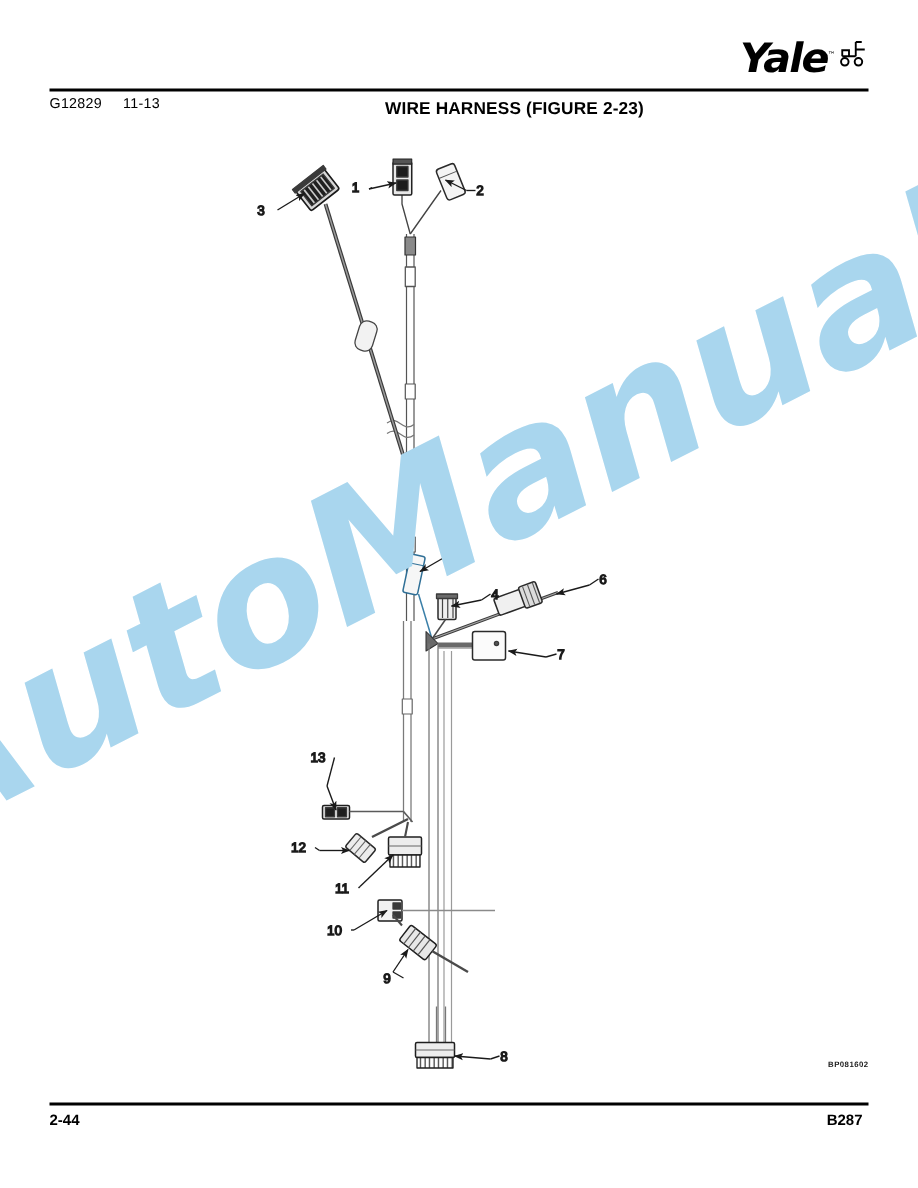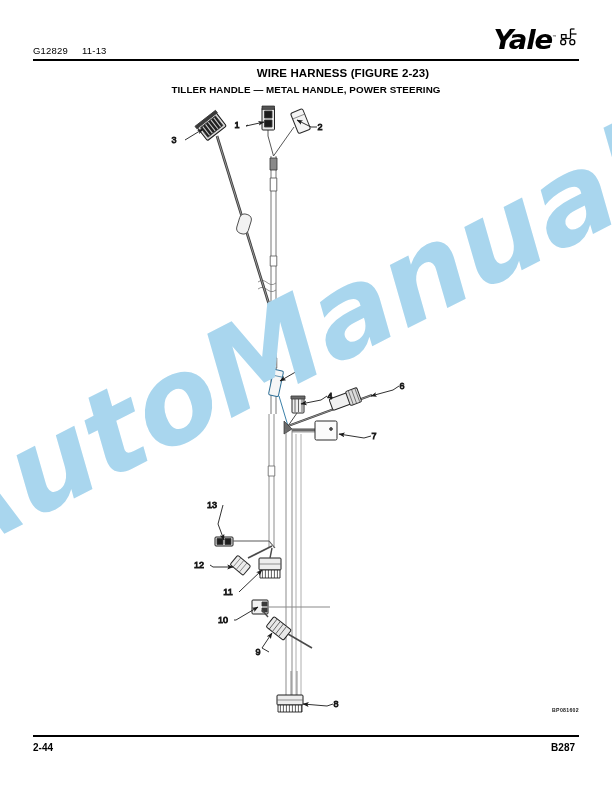--- a/index.html
+++ b/index.html
@@ -30,20 +30,21 @@
     position: absolute;
     left: 33px;
     top: 45px;
     font-size: 9.5px;
     letter-spacing: 0.2px;
     white-space: nowrap;
   }
   .hdr-doc .rev {
     display: inline-block;
     margin-left: 14px;
+    margin-top: 19px;
   }
   .yale-logo {
     position: absolute;
     right: 33px;
     top: 26px;
     display: flex;
     align-items: flex-end;
     gap: 2px;
   }
   .yale-word {
@@ -190,21 +191,20 @@
           <circle cx="6.2" cy="15.2" r="2.5" fill="none" stroke="#000" stroke-width="1.3"></circle>
           <circle cx="15.3" cy="15.2" r="2.5" fill="none" stroke="#000" stroke-width="1.3"></circle>
         </svg>
       </span>
     </div>
 
     <div class="rule rule-head"></div>
   </div>
 
   <div class="title-main">WIRE HARNESS (FIGURE 2-23)</div>
-  <div class="title-sub">TILLER HANDLE — METAL HANDLE, POWER STEERING</div>
 
   <svg class="watermark" viewBox="0 0 612 792">
     <text id="wm-text" x="306" y="380" font-size="118" text-anchor="middle" transform="rotate(-27 306 380)" fill="#a9d6ee">AutoManual</text>
   </svg>
 
   <svg class="drawing" viewBox="0 0 612 620">
 
     <defs>
       <marker id="arrowhead" markerWidth="7" markerHeight="6" refX="6.4" refY="3" orient="auto" markerUnits="strokeWidth">
         <path d="M0,0.3 L7,3 L0,5.7 L1.6,3 Z" fill="#1a1a1a"></path>

